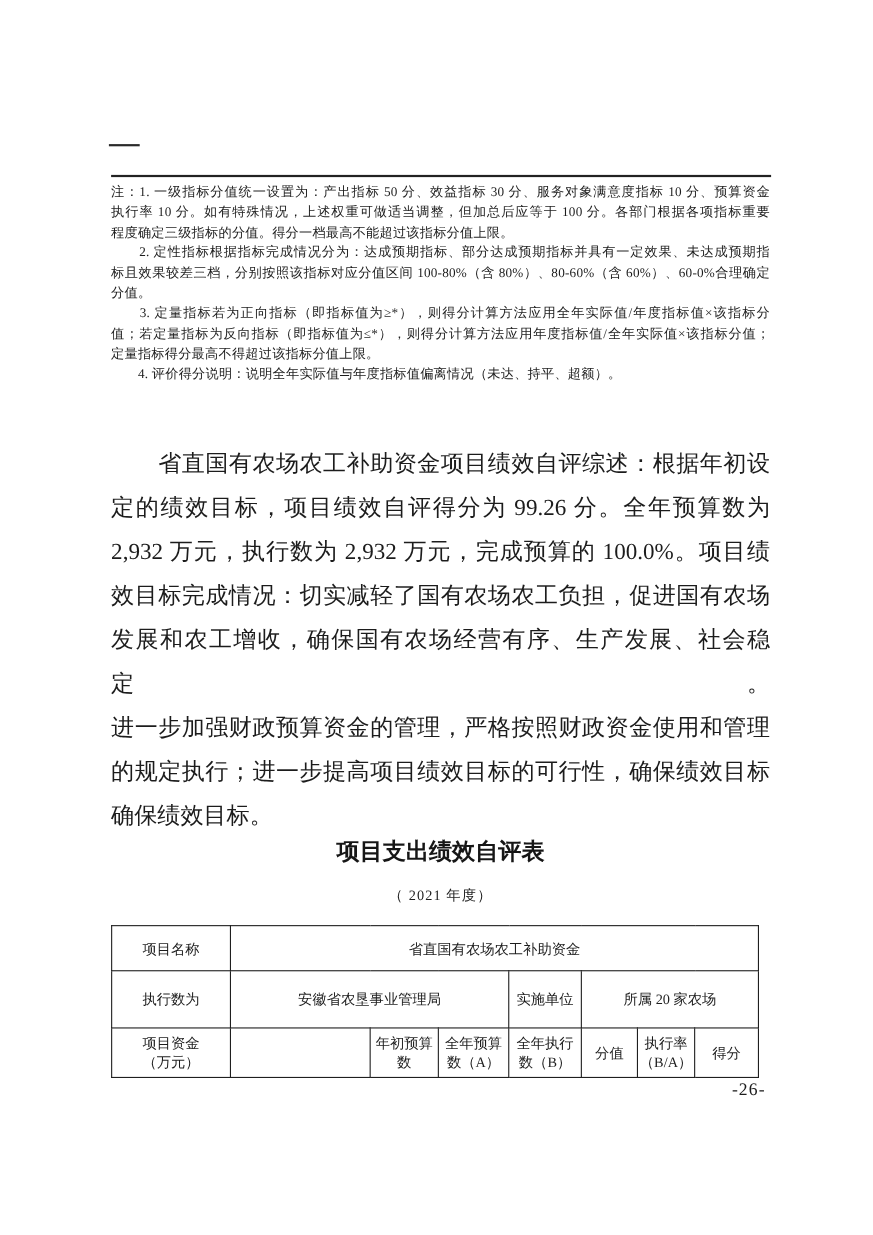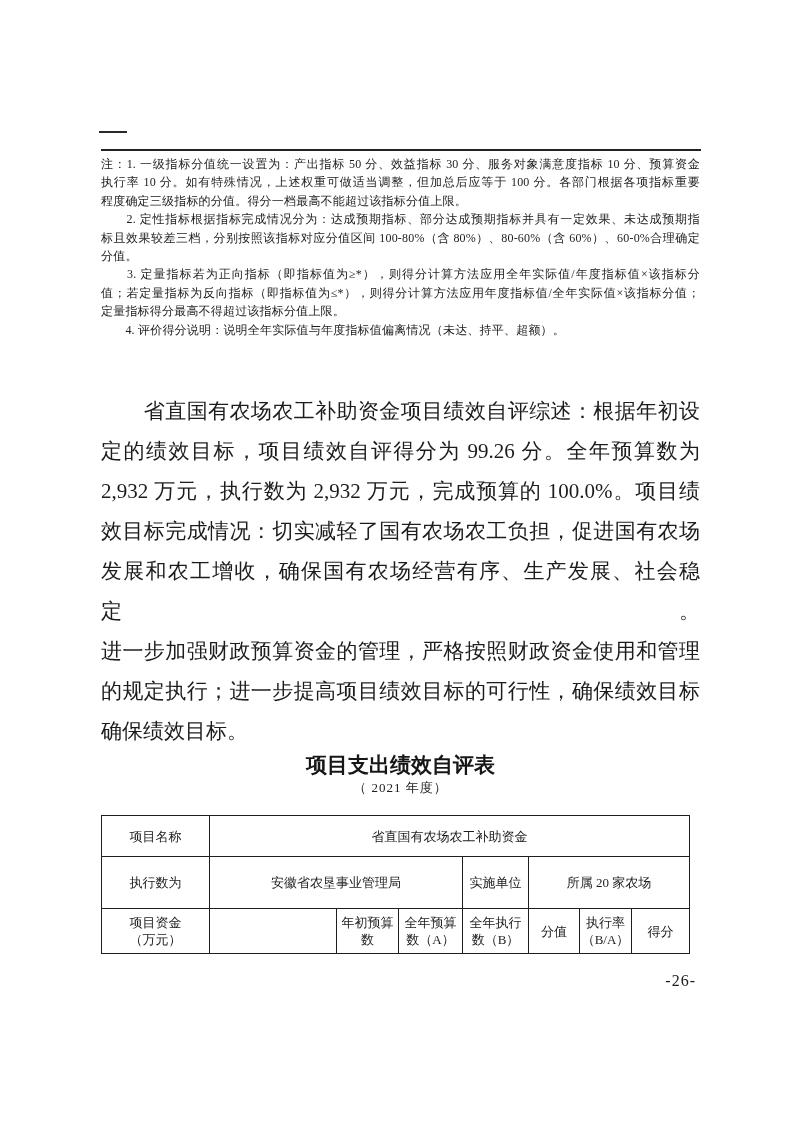--- a/index.html
+++ b/index.html
@@ -11,21 +11,21 @@
     font-family: "Liberation Serif", "DejaVu Serif", serif;
     color: #1c1c1c;
   }
   .page {
     position: absolute;
     left: 0; top: 0;
     width: 794px; height: 1123px;
   }
   .content {
     position: absolute;
-    left: 101px; top: 6px;
+    left: 101px; top: 16px;
     width: 599px;
   }
   .top-fragment {
     position: absolute;
     left: 99px; top: 131px;
     width: 28px; height: 2px;
     background: #2a2a2a;
   }
   .top-rule {
     margin: 0;
@@ -49,21 +49,21 @@
     text-align-last: left;
   }
   
   .body-text {
     margin-top: 52px;
     font-size: 21px;
     line-height: 40px;
   }
   
   .table-title {
-    margin: 0;
+    margin: 16px;
     margin-top: 0px;
     font-family: "Liberation Sans", "DejaVu Sans", sans-serif;
     font-size: 21px;
     font-weight: bold;
     line-height: 28px;
     text-align: center;
     color: #161616;
   }
   .table-subtitle {
     font-size: 13px;
@@ -87,21 +87,20 @@
     line-height: 17px;
     padding: 2px 1px;
     white-space: pre-line;
     overflow: hidden;
   }
   table.self-eval tr:nth-child(1) { height: 41px; }
   table.self-eval tr:nth-child(2) { height: 52px; }
   table.self-eval tr:nth-child(3) { height: 45px; }
   
   .page-number {
-    margin-top: 16px;
     font-size: 16px;
     line-height: 22px;
     text-align: right;
     padding-right: 4px;
     letter-spacing: 1px;
   }
 </style>
 </head>
 <body>
 

